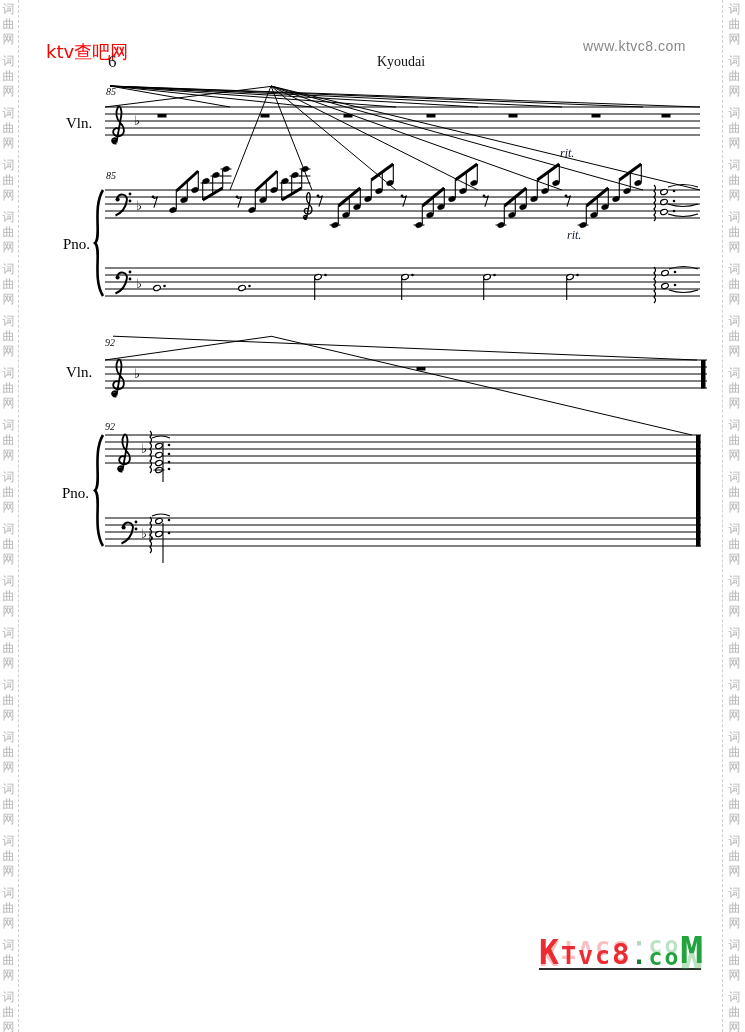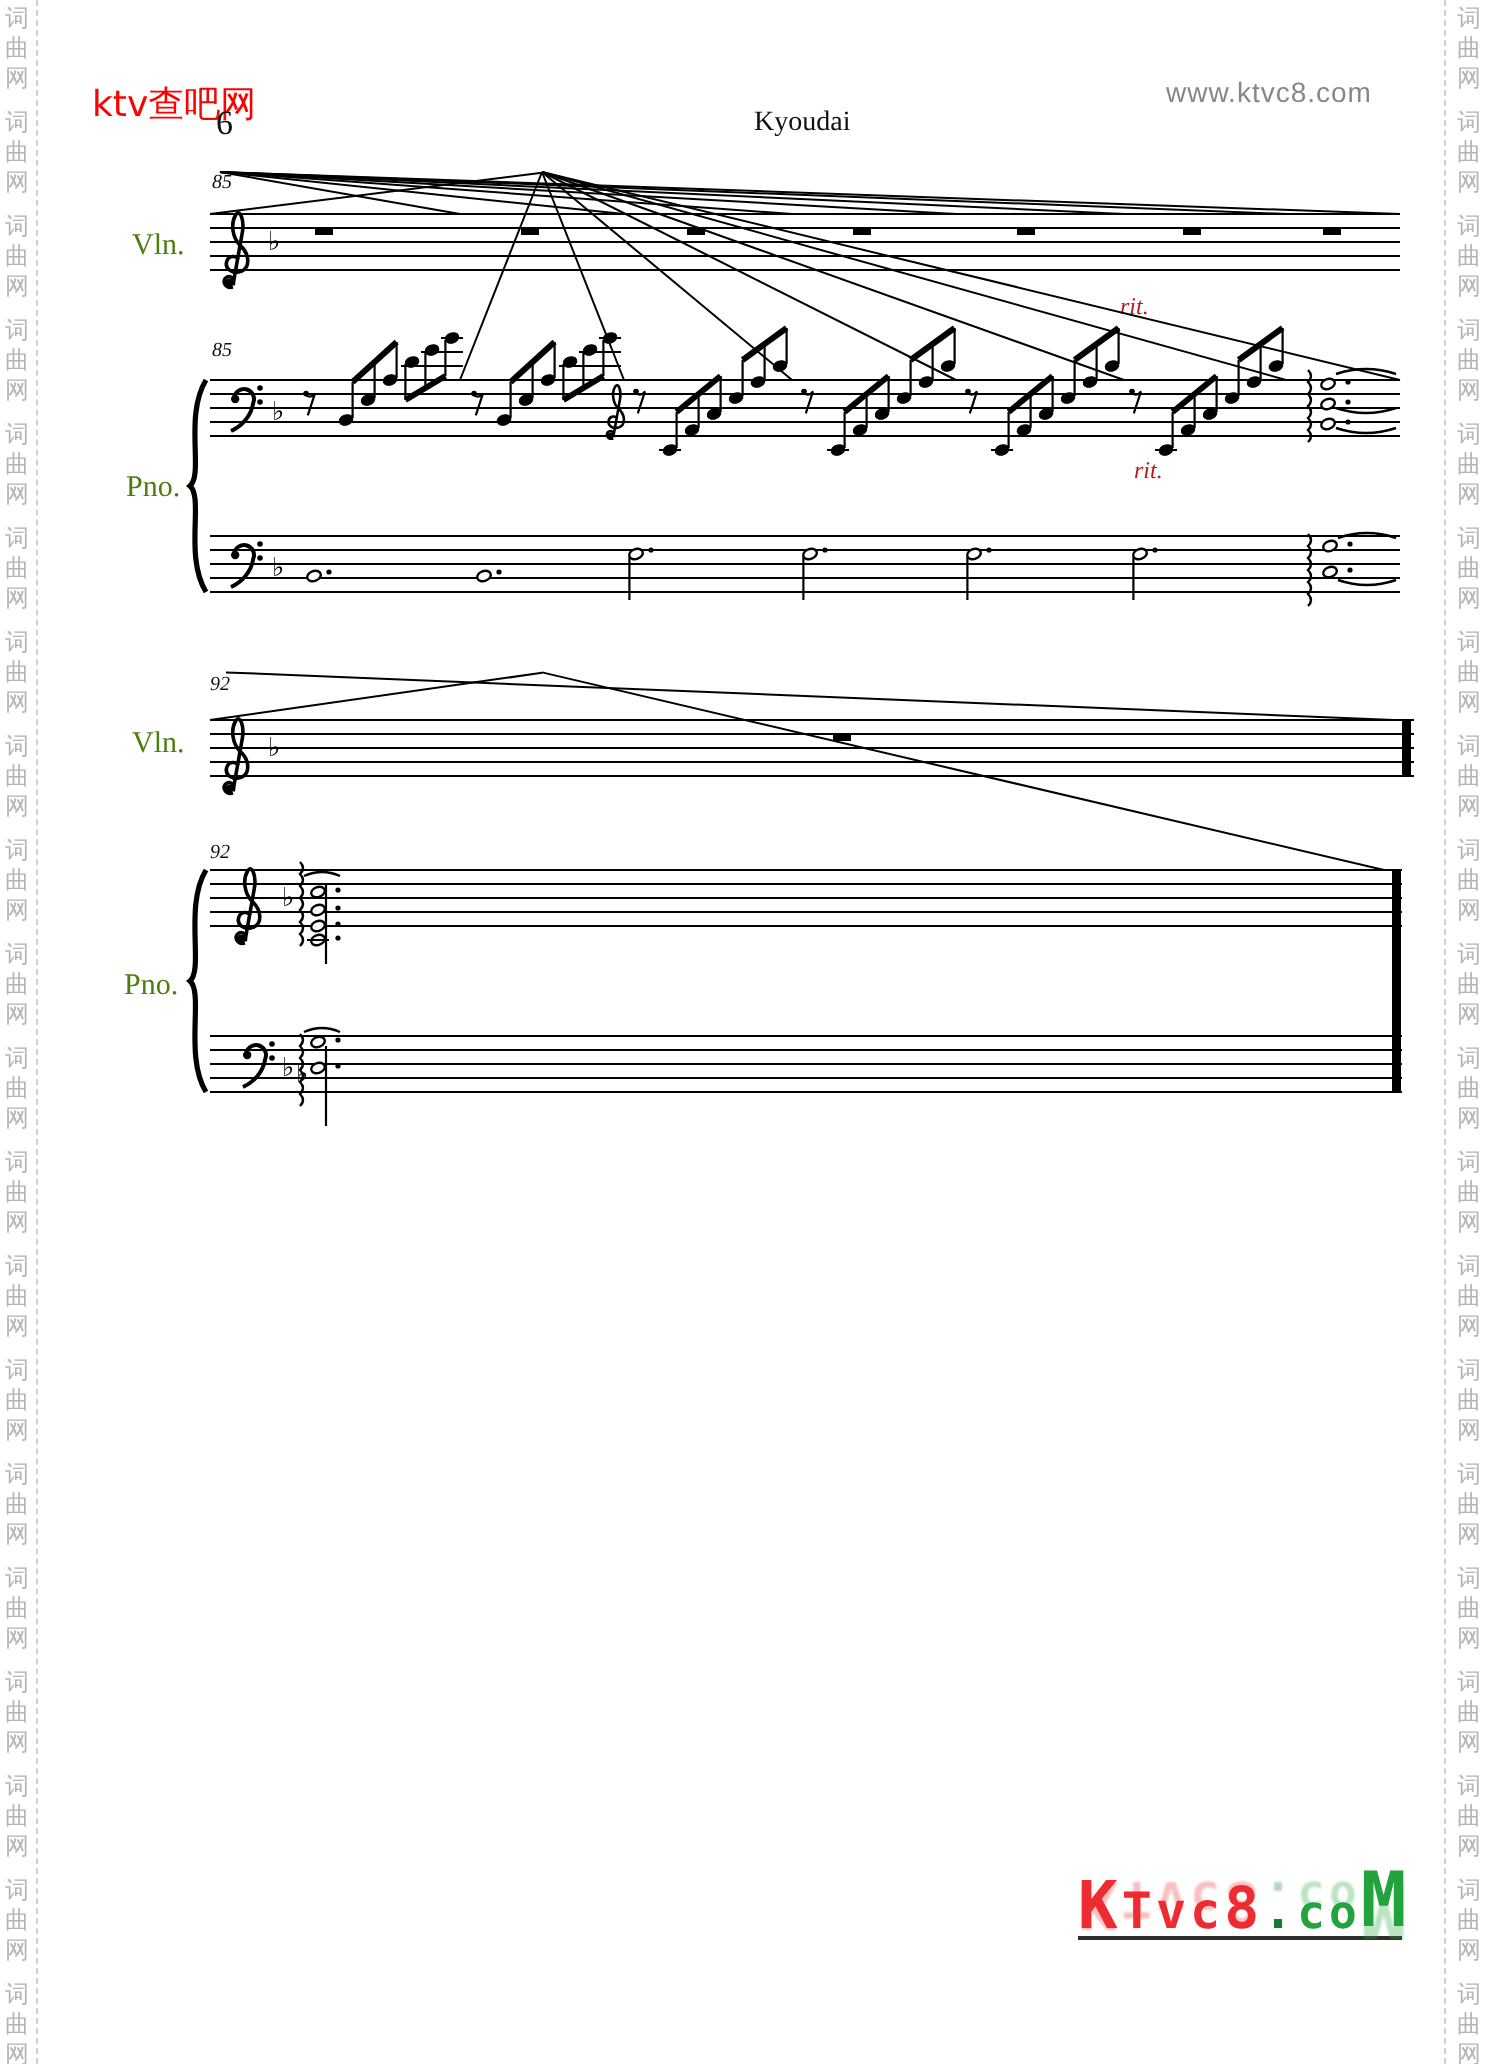--- a/index.html
+++ b/index.html
@@ -12,23 +12,23 @@
   .wm-col .grp{margin-bottom:7px;}
   .dash{position:absolute;top:0;height:1032px;width:0;border-left:1.5px dashed #d0d0d0;}
   
   .site-tag{left:46px;top:40px;color:#fd0000;font-size:18px;font-weight:500;
             font-family:"DejaVu Sans",sans-serif;}
   .page-num{left:108px;top:52px;font-size:17px;color:#111;}
   .title{left:377px;top:54px;font-size:14px;font-weight:400;color:#111;}
   .url{left:571px;top:38px;font-size:14px;color:#878787;letter-spacing:.5px;
        font-family:"Liberation Sans","DejaVu Sans",sans-serif;margin-left:12px;}
   
-  .instr{font-size:15px;color:#4d7c0f;}
+  .instr{font-size:15px;color:#000000;}
   .mnum{font-size:10px;font-style:italic;color:#111;}
-  .rit{font-size:12px;font-style:italic;color:#b91c1c;}
+  .rit{font-size:12px;font-style:italic;color:#0f172a;}
   svg{position:absolute;}
   
   .logo{left:538px;top:933px;width:168px;}
   .logo-line{display:flex;align-items:flex-end;font-family:"DejaVu Sans Mono",monospace;
              font-weight:700;line-height:.9;}
   .logo-line span{padding:0 1px;}
   .logo-rule{width:162px;border-top:2.5px solid #2e2e2e;margin:1px 0 0 1px;}
   .logo-mirror{transform:scaleY(-1);transform-origin:top;opacity:.3;filter:blur(.4px);margin-top:2px;}
 </style>
 </head>

